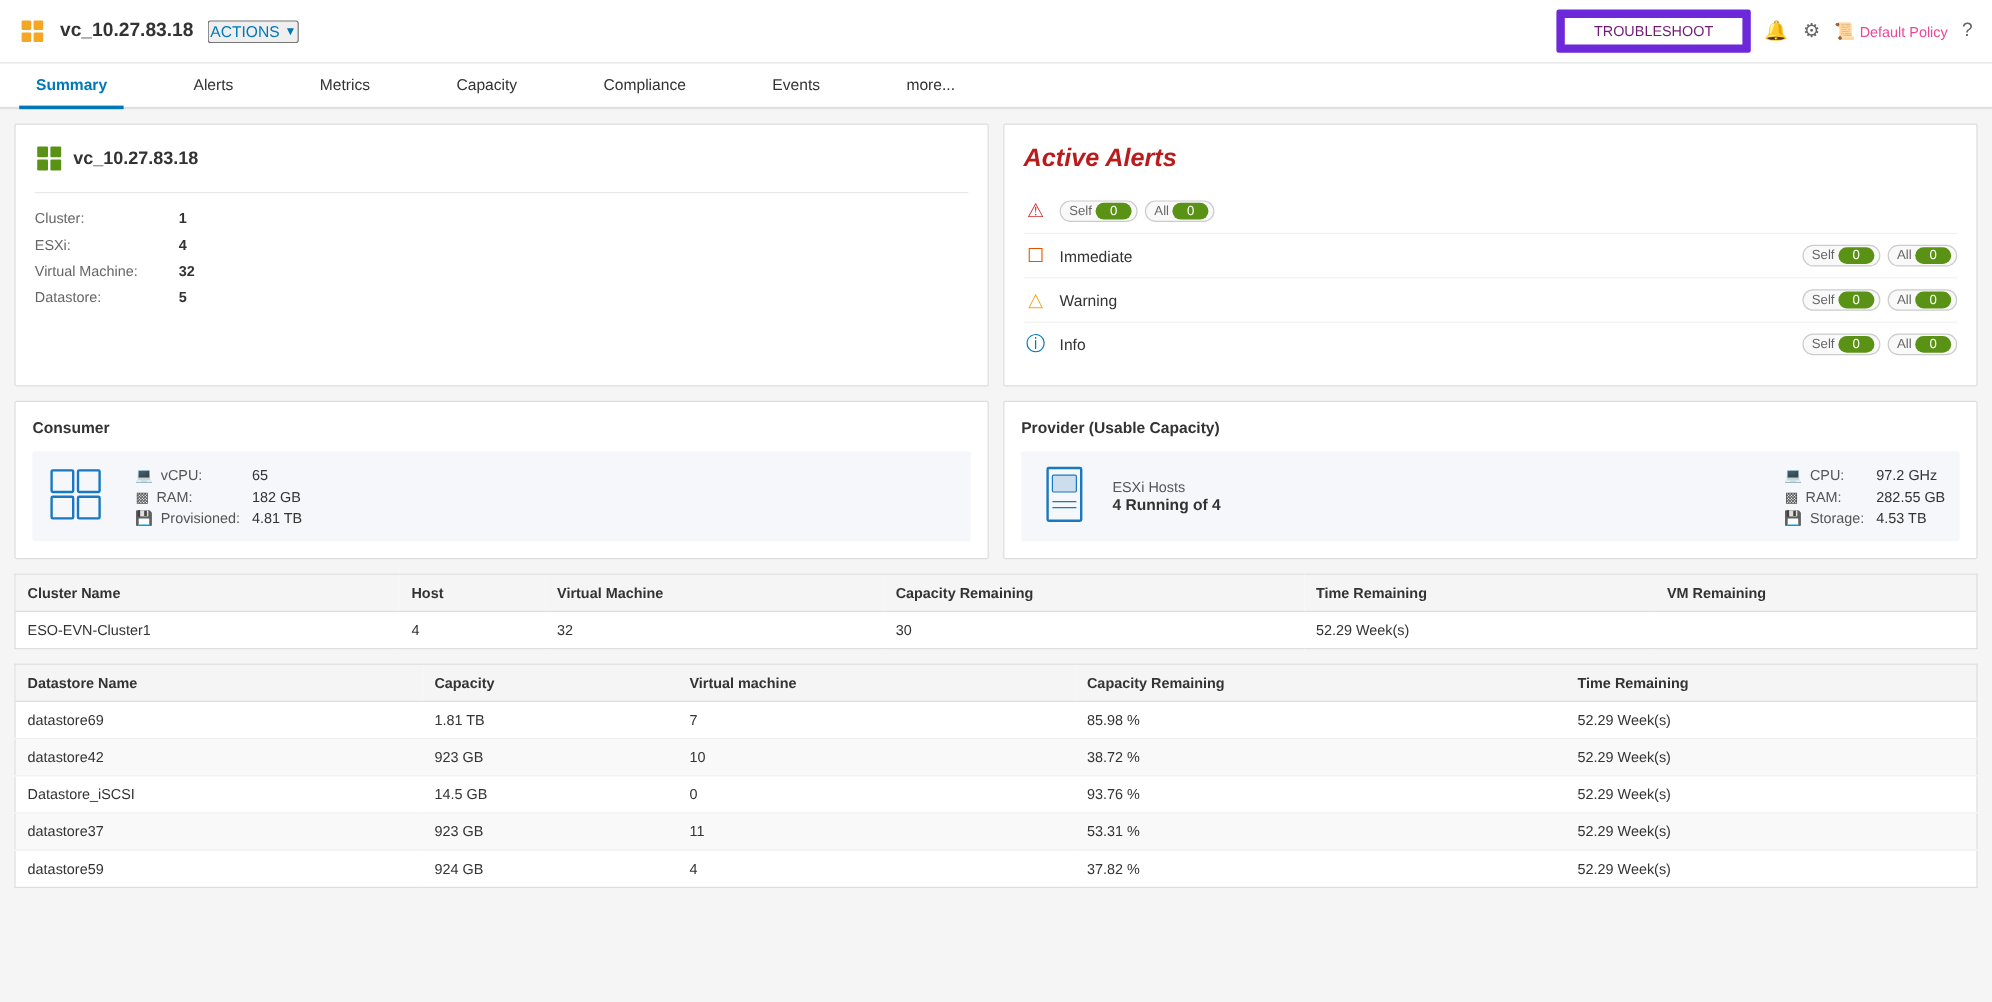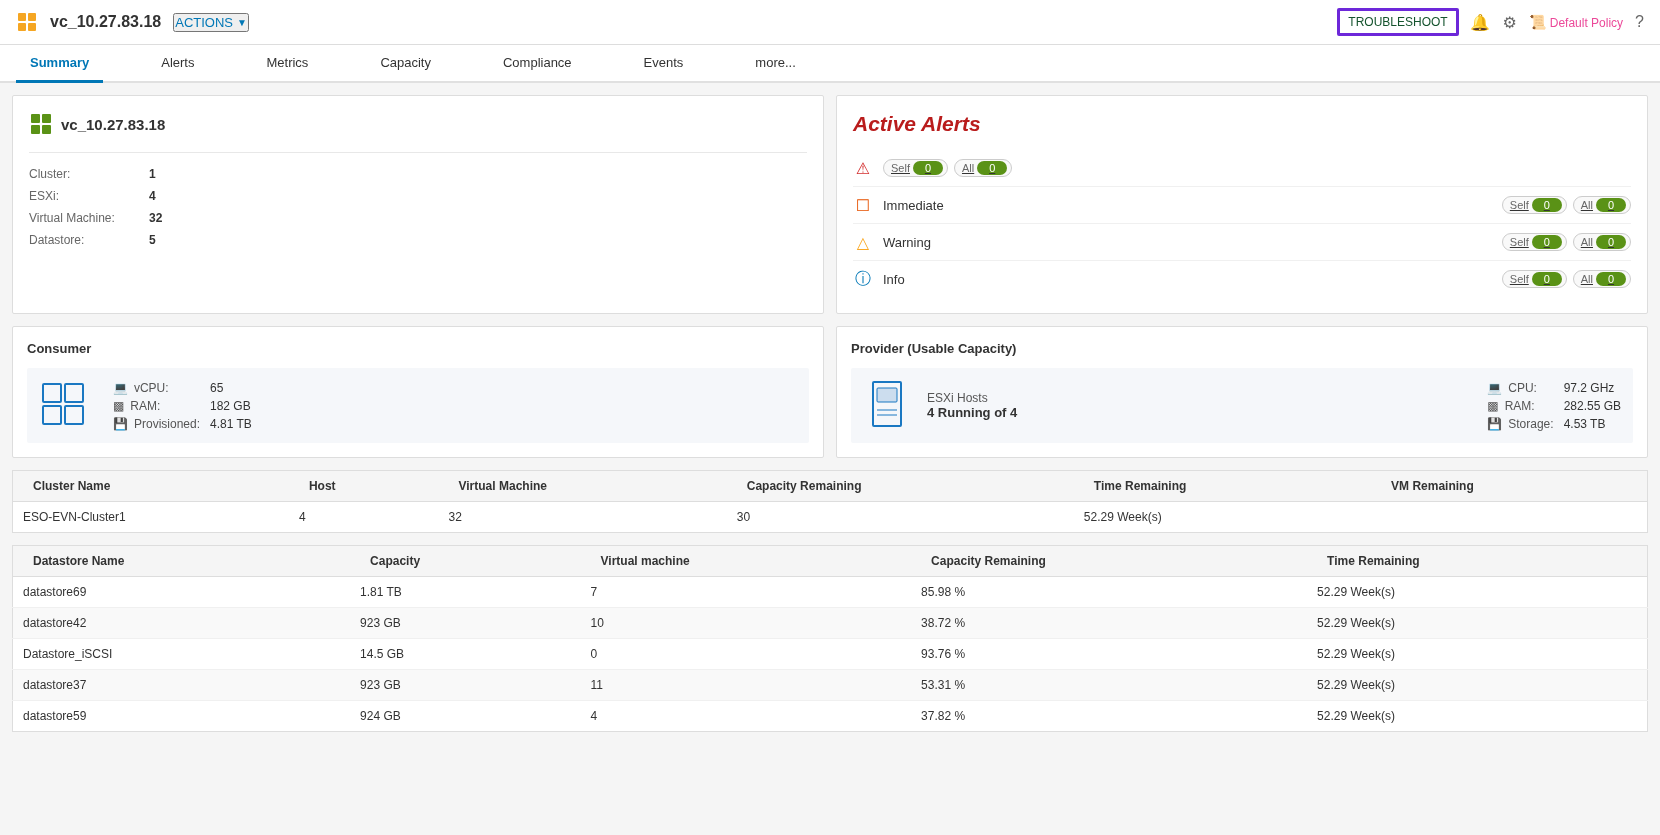--- a/index.html
+++ b/index.html
@@ -4,21 +4,21 @@
   <style>
     * { box-sizing: border-box; margin: 0; padding: 0; }
     body { font-family: Arial, sans-serif; font-size: 12px; color: #333; background: #f5f5f5; }
 
     
     .header { display: flex; align-items: center; justify-content: space-between; padding: 8px 16px; background: #fff; border-bottom: 1px solid #ddd; }
     .header-left { display: flex; align-items: center; gap: 12px; }
     .host-title { font-size: 16px; font-weight: bold; color: #333; }
     .actions-btn { color: #0077b6; font-size: 13px; cursor: pointer; display: flex; align-items: center; gap: 4px; }
     .header-right { display: flex; align-items: center; gap: 12px; }
-    .troubleshoot-btn { border: 3px solid #6d28d9; color: #14532d; background: #fff; padding: 4px 8px; font-size: 12px; cursor: pointer; border-radius: 2px; }
+    .troubleshoot-btn { border: 7px solid #6d28d9; color: #701a75; background: #fff; padding: 4px 24px; font-size: 12px; cursor: pointer; border-radius: 2px; }
     .default-policy { color: #ec4899; font-size: 12px; cursor: pointer; }
 
     
     .nav-tabs { display: flex; align-items: flex-end; background: #fff; border-bottom: 2px solid #e0e0e0; padding: 0 16px; gap: 44px; }
     .nav-tab { padding: 10px 14px; font-size: 13px; color: #333; cursor: pointer; border-bottom: 3px solid transparent; margin-bottom: -2px; }
     .nav-tab.active { color: #0077b6; border-bottom: 3px solid #0077b6; font-weight: bold; }
 
     
     .main { padding: 12px; }
 
@@ -35,41 +35,41 @@
     .info-table { border-top: 1px solid #e8e8e8; padding-top: 10px; }
     .info-row { display: flex; padding: 4px 0; }
     .info-label { width: 120px; color: #666; }
     .info-value { color: #333; font-weight: bold; }
 
     
     .alert-row { display: flex; align-items: center; padding: 8px 0; border-bottom: 1px solid #f0f0f0; }
     .alert-row:last-child { border-bottom: none; }
     .alert-icon { width: 20px; height: 20px; margin-right: 10px; display: flex; align-items: center; justify-content: center; font-size: 16px; }
     .alert-name { flex: 1; font-size: 13px; }
-    .alert-badges { display: flex; align-items: flex-start; gap: 6px; text-decoration: underline; }
+    .alert-badges { display: flex; align-items: flex-start; gap: 6px; }
     .badge-label { font-size: 11px; color: #666; }
     .badge { display: inline-flex; align-items: center; background: #5a9216; color: #fff; border-radius: 10px; padding: 1px 8px; font-size: 11px; min-width: 30px; justify-content: center; }
     .badge-container { display: flex; align-items: center; border: 1px solid #ccc; border-radius: 10px; padding: 1px 4px; background: #f9f9f9; }
     .badge-container .badge-label { padding: 0 3px; }
 
     
     .cp-row { display: grid; grid-template-columns: 1fr 1fr; gap: 12px; margin-bottom: 12px; }
     .cp-panel { background: #fff; border: 1px solid #ddd; border-radius: 2px; padding: 14px; }
     .cp-title { font-size: 13px; font-weight: bold; color: #333; margin-bottom: 12px; }
     .cp-content { display: flex; align-items: center; gap: 16px; background: #f5f7fa; border-radius: 2px; padding: 12px; }
     .vm-info { flex: 1; }
     .vm-label { font-size: 12px; color: #555; }
     .vm-count { font-size: 13px; font-weight: bold; color: #333; }
     .stats-grid { display: grid; grid-template-columns: auto 1fr; gap: 4px 10px; align-items: center; margin-left: 10px; }
     .stat-label { display: flex; align-items: center; gap: 6px; color: #555; font-size: 12px; }
     .stat-value { color: #333; font-size: 12px; }
 
     
     .data-table { width: 100%; border-collapse: collapse; background: #fff; border: 1px solid #ddd; margin-bottom: 12px; }
-    .data-table th { background: #f5f5f5; border-bottom: 1px solid #ddd; padding: 8px 20px; text-align: left; font-size: 12px; color: #333; font-weight: bold; }
+    .data-table th { background: #f5f5f5; border-bottom: 1px solid #ddd; padding: 8px 10px; text-align: left; font-size: 12px; color: #333; font-weight: bold; }
     .data-table td { padding: 8px 10px; border-bottom: 1px solid #f0f0f0; font-size: 12px; color: #333; }
     .data-table tr:last-child td { border-bottom: none; }
     .data-table tr:nth-child(even) { background: #f9f9f9; }
     .link-cell { color: #0077b6; cursor: pointer; }
 
     .chevron { font-size: 10px; }
     .question-icon { color: #666; font-size: 16px; cursor: pointer; }
   </style>
 </head>
 <body>

